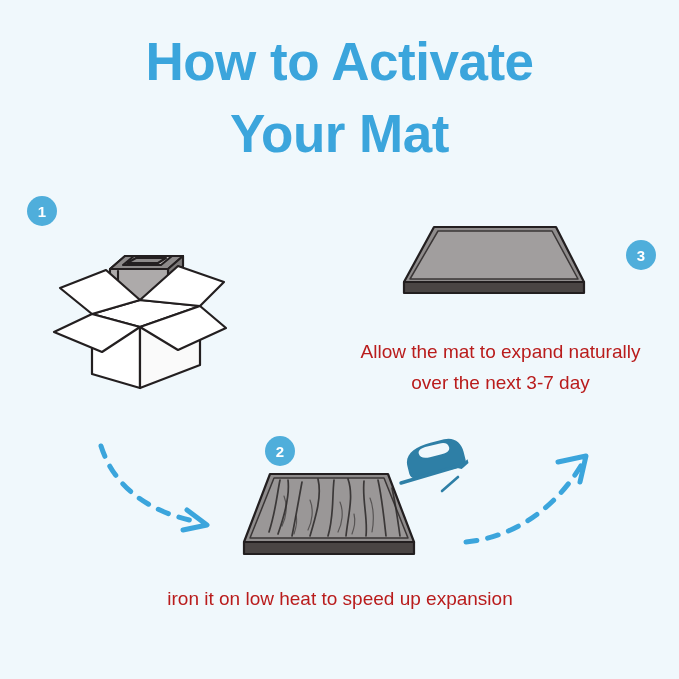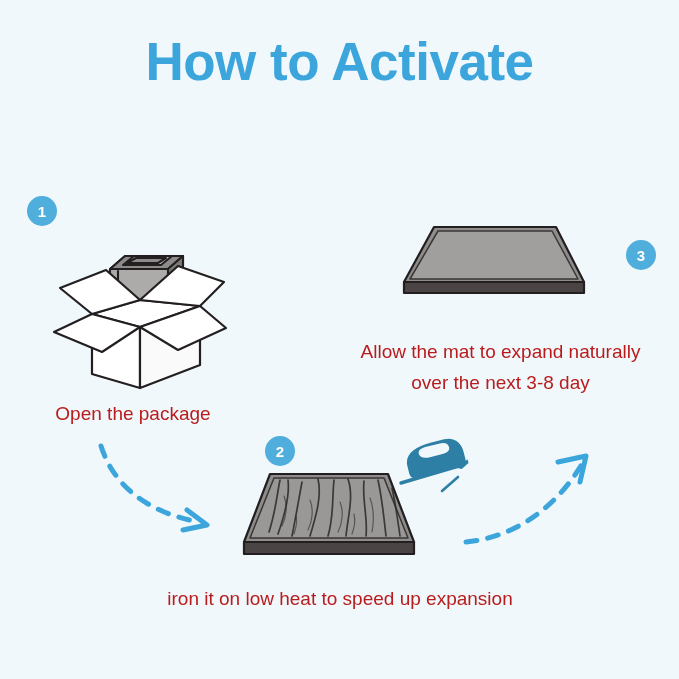--- a/index.html
+++ b/index.html
@@ -80,20 +80,21 @@
   #arrow-left  { left: 95px;  top: 440px; }
   #arrow-right { left: 460px; top: 448px; }
 </style>
 </head>
 <body>
 
 <div class="canvas">
 
   <div class="title">
     <span class="line">How to Activate</span>
+    <span class="line">Your Mat</span>
   </div>
 
   <div class="badge" id="badge1">1</div>
 
   <div class="art" id="art-box">
     <svg width="184" height="168" viewBox="0 0 184 168" xmlns="http://www.w3.org/2000/svg">
 
       <g stroke="#231F20" stroke-width="2.1" stroke-linejoin="round" stroke-linecap="round">
         <path d="M62 96 L62 47 L77 34 L135 34 L135 44 L130 50 L130 100 Z" fill="#A3A0A0"></path>
         <path d="M62 47 L77 34 L135 34 L120 47 Z" fill="#8D8A8A"></path>
@@ -119,42 +120,39 @@
 
         <path d="M152 84 L176 60 L130 44 L92 78 Z" fill="#FFFFFF"></path>
 
         <path d="M44 92 L6 110 L54 130 L92 105 Z" fill="#FFFFFF"></path>
 
         <path d="M152 84 L178 106 L130 128 L92 105 Z" fill="#FFFFFF"></path>
       </g>
     </svg>
   </div>
 
-  <div class="caption" id="cap1">
-    <span class="line">Open the package</span>
-  </div>
 
   <div class="badge" id="badge3">3</div>
 
   <div class="art" id="art-mat3">
     <svg width="192" height="82" viewBox="0 0 192 82" xmlns="http://www.w3.org/2000/svg">
       <g stroke="#231F20" stroke-width="2.2" stroke-linejoin="round">
 
         <path d="M6 62 L186 62 L186 73 L6 73 Z" fill="#4A4544"></path>
 
         <path d="M36 7 L158 7 L186 62 L6 62 Z" fill="#8F8C8C"></path>
 
         <path d="M40 11 L154 11 L180 59 L12 59 Z" fill="#A19E9E" stroke="#3A3636" stroke-width="1.5"></path>
       </g>
     </svg>
   </div>
 
   <div class="caption" id="cap3">
     <span class="line">Allow the mat to expand naturally</span>
-    <span class="line">over the next 3-8 day</span>
+    <span class="line">over the next 3-7 day</span>
   </div>
 
   <div class="badge" id="badge2">2</div>
 
   <div class="art" id="art-mat2">
     <svg width="186" height="98" viewBox="0 0 186 98" xmlns="http://www.w3.org/2000/svg">
       <g stroke="#231F20" stroke-width="2.2" stroke-linejoin="round">
         <path d="M8 76 L178 76 L178 88 L8 88 Z" fill="#4A4544"></path>
         <path d="M34 8 L152 8 L178 76 L8 76 Z" fill="#8F8C8C"></path>
         <path d="M38 12 L148 12 L172 72 L14 72 Z" fill="#9A9797" stroke="#3A3636" stroke-width="1.5"></path>

